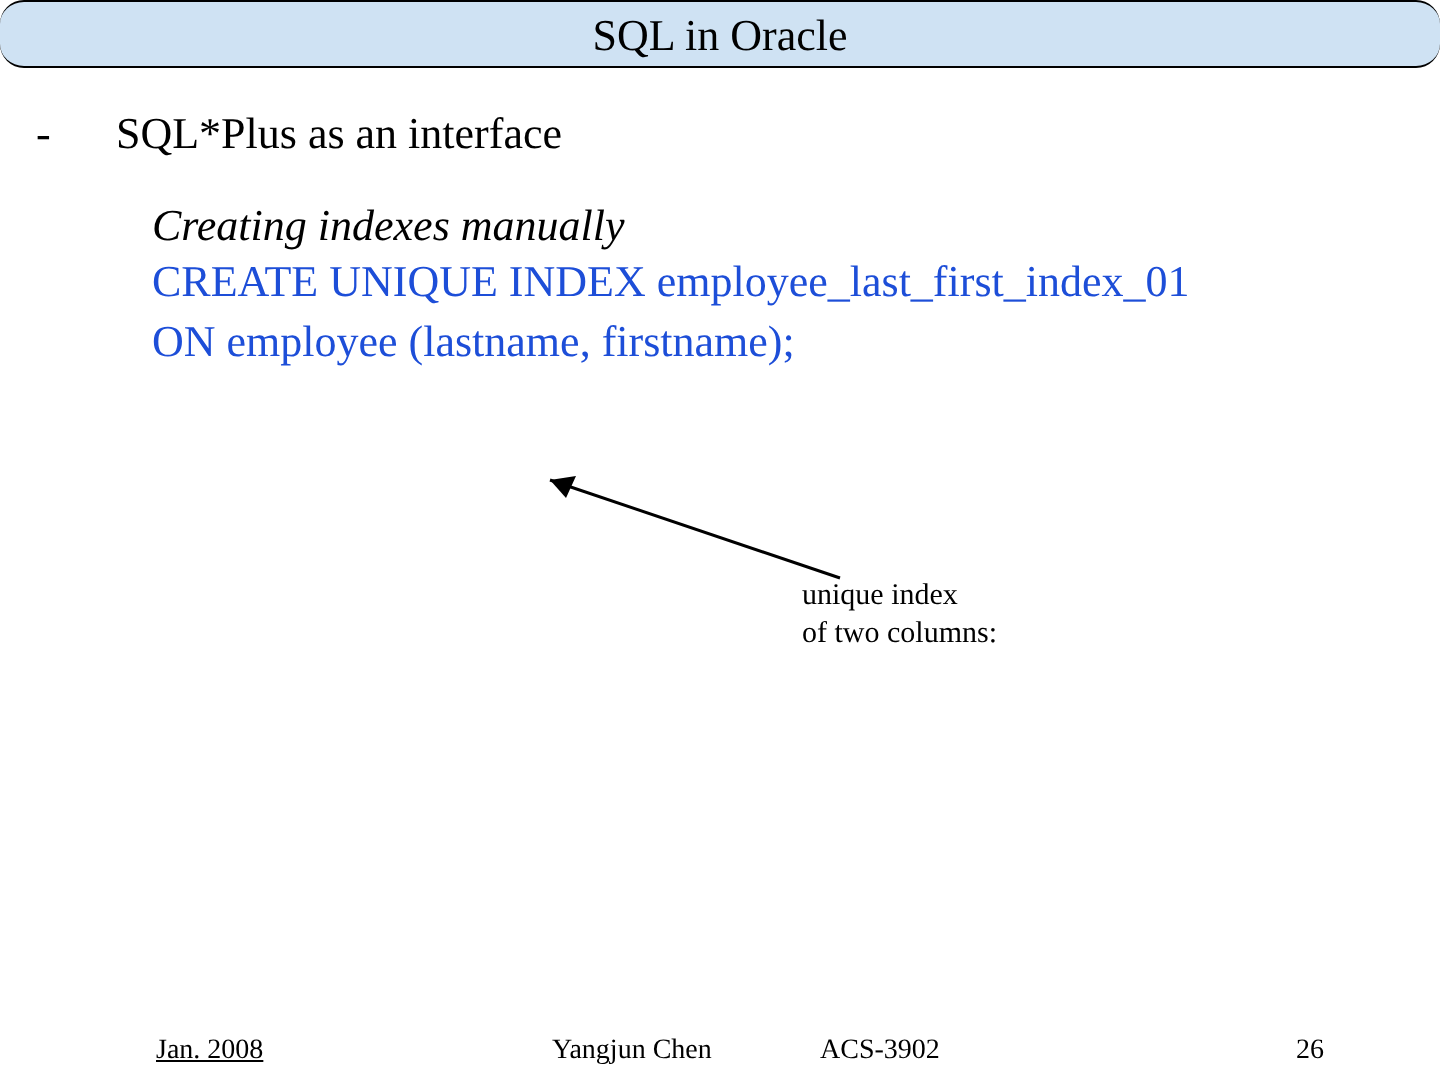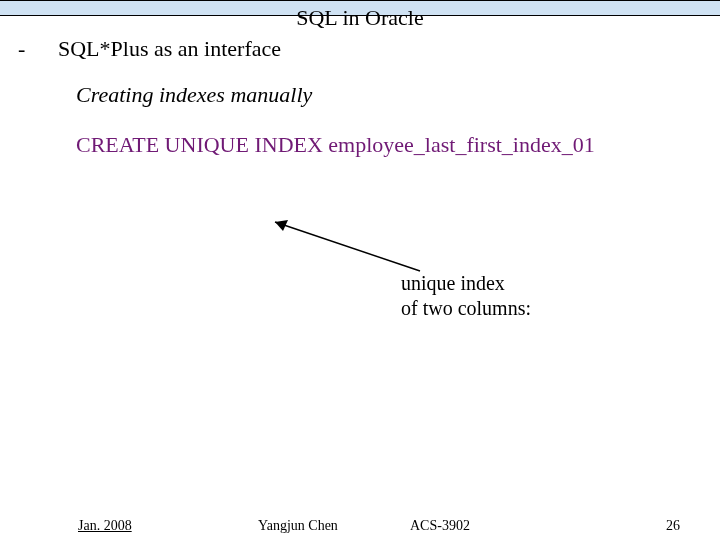--- a/index.html
+++ b/index.html
@@ -5,28 +5,29 @@
     * { margin: 0; padding: 0; box-sizing: border-box; }
     body {
       width: 720px;
       height: 540px;
       font-family: "Times New Roman", Times, serif;
       background: #ffffff;
       position: relative;
       overflow: hidden;
     }
     .title-bar {
-      height: 16px;
+      height: 34px;
       background: #cfe2f3;
       border-top: 1px solid #000;
       border-bottom: 1px solid #000;
       text-align: center;
       font-size: 22px;
       line-height: 34px;
       color: #000;
+      border-radius: 12px;
     }
     .content {
       padding: 20px 18px 0 18px;
       position: relative;
     }
     .bullet-row {
       display: flex;
       font-size: 22px;
       color: #000;
       margin-bottom: 20px;
@@ -34,51 +35,50 @@
     .bullet-dash {
       width: 40px;
       flex-shrink: 0;
     }
     .indent-block {
       padding-left: 58px;
     }
     .heading-italic {
       font-style: italic;
       font-size: 22px;
-      margin-bottom: 22px;
       color: #000;
     }
     .code-text {
       font-size: 22px;
-      color: #701a75;
+      color: #1d4ed8;
       line-height: 1.35;
     }
     .annotation {
       position: absolute;
       left: 401px;
       top: 255px;
-      font-size: 20px;
+      font-size: 15px;
       color: #000;
       line-height: 1.25;
     }
     .footer {
       position: absolute;
       bottom: 14px;
       left: 0;
       width: 100%;
       padding: 0 20px;
       font-size: 14px;
       color: #000;
       display: flex;
       align-items: center;
     }
     .footer .date { position: absolute; left: 78px; text-decoration: underline; }
-    .footer .author { position: absolute; left: 258px; }
+    .footer .author { position: absolute; left: 276px; }
     .footer .course { position: absolute; left: 410px; }
-    .footer .pagenum { position: absolute; right: 40px; }
+    .footer .pagenum { position: absolute; right: 58px; }
     .arrow-svg {
       position: absolute;
       left: 260px;
       top: 200px;
       width: 180px;
       height: 70px;
       pointer-events: none;
     }
   </style>
 </head>
@@ -91,20 +91,21 @@
 <div class="content">
   <div class="bullet-row">
     <div class="bullet-dash">-</div>
     <div>SQL*Plus as an interface</div>
   </div>
 
   <div class="indent-block">
     <div class="heading-italic">Creating indexes manually</div>
     <div class="code-text">
       <div>CREATE UNIQUE INDEX employee_last_first_index_01</div>
+      <div>ON employee (lastname, firstname);</div>
     </div>
   </div>
 
   <svg class="arrow-svg" viewBox="0 0 180 70">
     <line x1="160" y1="55" x2="15" y2="6" stroke="#000" stroke-width="1.5"></line>
     <polygon points="15,6 28,4 23,15" fill="#000"></polygon>
   </svg>
 
   <div class="annotation">
     <div>unique index</div>

